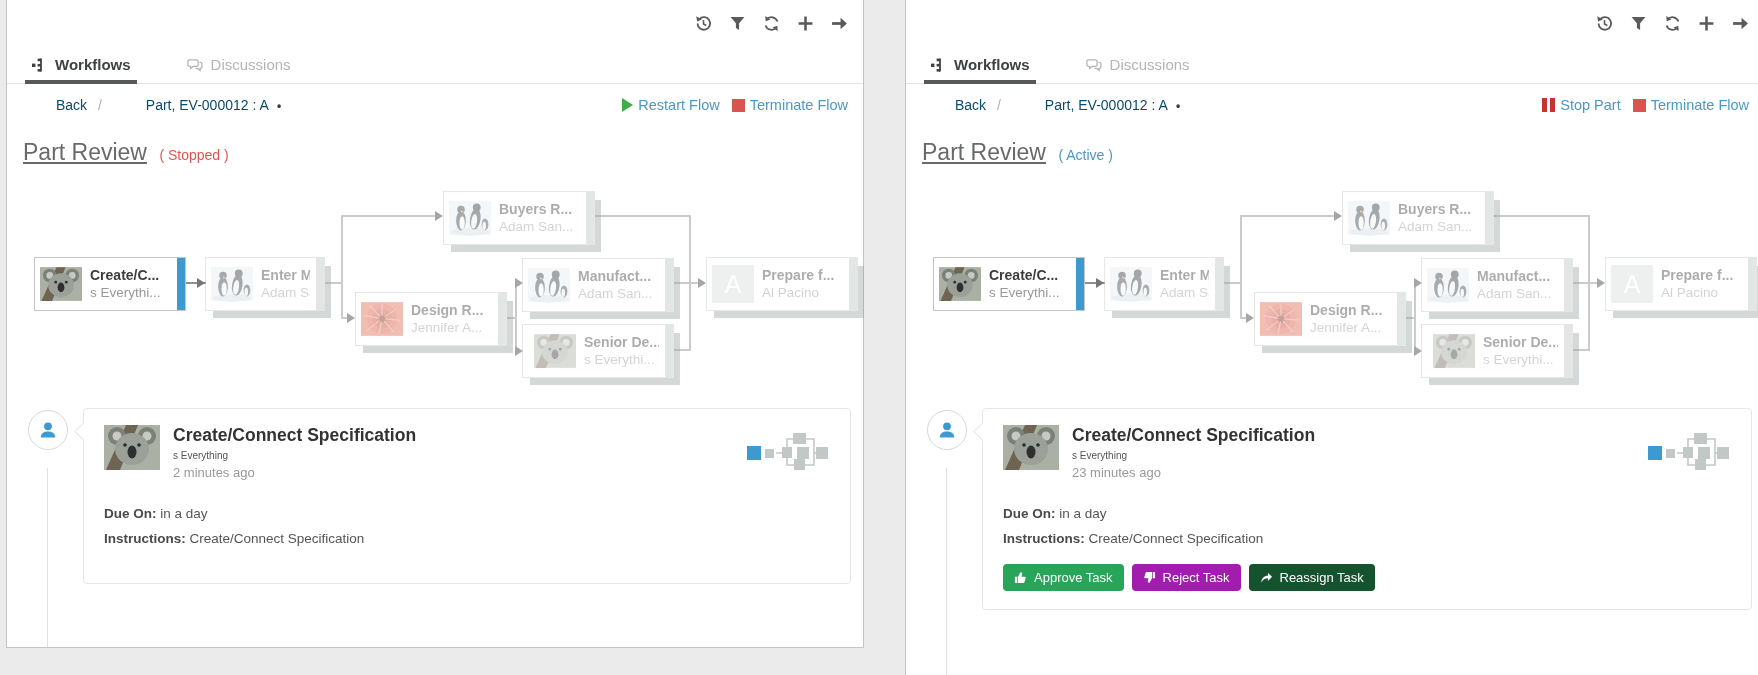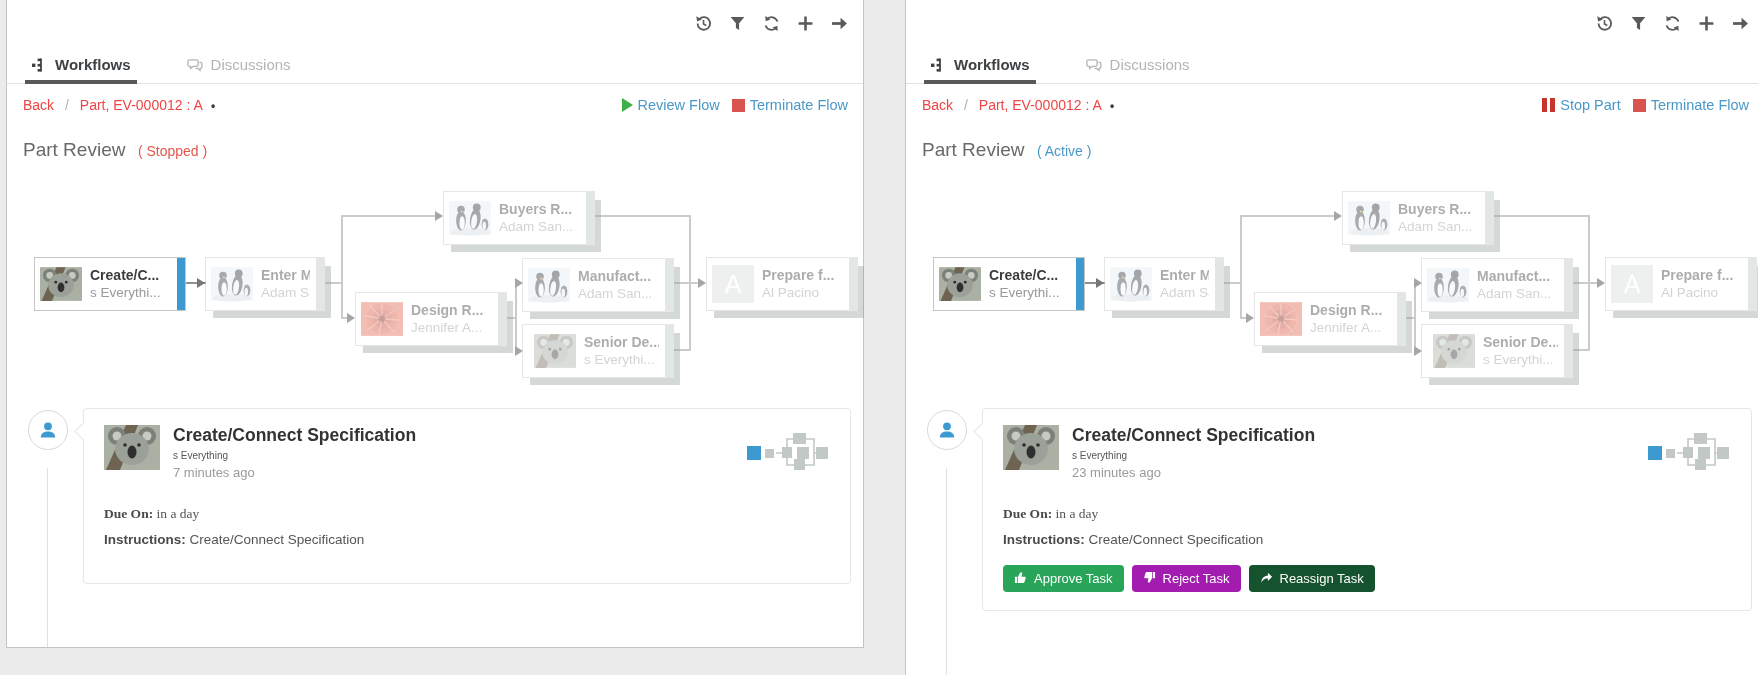--- a/index.html
+++ b/index.html
@@ -22,33 +22,33 @@
 
   
   .tabbar { display:flex; gap:44px; padding-left:18px; border-bottom:1px solid #e3e3e3; }
   .tab { display:flex; align-items:center; gap:8px; font-size:15px; color:#b4b4b4;
          padding:10px 6px 7px 6px; border-bottom:4px solid transparent; margin-bottom:-1px; cursor:pointer; }
   .tab svg { width:16px; height:16px; }
   .tab.active { color:#3f4245; font-weight:700; border-bottom-color:#56585a; }
 
   
   .breadrow { display:flex; justify-content:space-between; align-items:center; padding:13px 15px 9px 16px; font-size:14px; }
-  .crumbs a { color:#ef4444; text-decoration:none; cursor:pointer; }
+  .crumbs a { color:#0c4a6e; text-decoration:none; cursor:pointer;margin-left:33px; }
   .crumbs .sep { color:#b0b0b0; margin:0 7px; }
   .crumbs .dot { color:#3a3a3a; font-weight:bold; margin-left:5px; font-size:12px; }
   .flowactions { display:flex; gap:12px; }
   .flowaction { display:inline-flex; align-items:center; gap:5px; color:#4a98c8; font-size:14.5px; cursor:pointer; text-decoration:none; }
   .ic-play { width:0; height:0; border:7px solid transparent; border-left:11px solid #3fae49; border-right:0; }
   .ic-square { width:13px; height:13px; background:#d9534f; }
   .ic-pause { display:inline-flex; gap:3px; }
   .ic-pause i { width:5px; height:14px; background:#c7342c; }
 
   
   .titlerow { padding:17px 16px 0 16px; height:46px; }
-  .ptitle { font-size:19px; color:#68696b; font-weight:400; }
+  .ptitle { font-size:23px; color:#68696b; font-weight:400;text-decoration:underline; }
   .pstatus { font-size:14px; margin-left:8px; }
   .status-stopped { color:#e2574c; }
   .status-active  { color:#4a98c8; }
 
   
   .diagram { position:relative; height:200px; margin-top:20px; }
   .node { position:absolute; width:152px; height:54px; background:#fff; border:1px solid #c6c6c6;
           display:flex; align-items:center; gap:8px; padding:5px 14px 5px 5px; cursor:pointer; }
   .node::after { content:''; position:absolute; right:0; top:0; bottom:0; width:8px; background:#bcc4bf; }
   .node.current::after { background:#3d9ad1; }
@@ -84,24 +84,24 @@
   .card::before { content:''; position:absolute; left:-7px; top:16px; width:12px; height:12px; background:#fff;
                   border-left:1px solid #e6e6e6; border-bottom:1px solid #e6e6e6; transform:rotate(45deg); }
   .chead { display:flex; gap:13px; }
   .thumb { width:56px; height:45px; flex:none; }
   .ctitle { font-size:17.5px; font-weight:700; color:#333; }
   .cassignee { font-size:10px; color:#555; margin-top:4px; }
   .ctime { font-size:13px; color:#9a9a9a; margin-top:4px; }
   .miniflow { margin-left:auto; width:88px; height:42px; margin-top:6px; cursor:pointer; }
   .cdetails { margin-top:26px; font-size:13.5px; color:#555; }
   .cdetails > div { margin-top:10px; }
-  .cdetails > div:first-child { margin-top:0;font-family:Liberation Serif, serif; }
+  .cdetails > div:first-child { margin-top:0; }
   .dlabel { font-weight:700; color:#4a4a4a; }
   .card-buttons { margin-top:18px; display:flex; gap:8px; }
-  .btn { display:inline-flex; align-items:flex-start; gap:7px; padding:6px 11px; border-radius:4px;
+  .btn { display:inline-flex; align-items:center; gap:7px; padding:6px 11px; border-radius:4px;
          color:#fff; font-size:13px; border:none; cursor:pointer; font-family:inherit; }
   .btn svg { width:13px; height:13px; }
   .btn-approve  { background:#28a558; }
   .btn-reject   { background:#a21caf; }
   .btn-reassign { background:#14532d; }
 </style>
 </head>
 <body>
 
 <svg class="defs" xmlns="http://www.w3.org/2000/svg">
@@ -250,21 +250,21 @@
   <div class="breadrow">
     <div class="crumbs">
       <a>Back</a>
       <span class="sep">/</span>
       <a>Part, EV-000012 : A</a>
       <span class="dot">•</span>
     </div>
     <div class="flowactions">
       <a class="flowaction">
         <span class="ic-play"></span>
-        <span>Review Flow</span>
+        <span>Restart Flow</span>
       </a>
       <a class="flowaction">
         <span class="ic-square"></span>
         <span>Terminate Flow</span>
       </a>
     </div>
   </div>
 
   <div class="titlerow">
     <span class="ptitle">Part Review</span>
@@ -362,21 +362,21 @@
         </svg>
     </div>
     <div class="card">
       <div class="chead">
         <svg class="thumb">
             <use href="#img-koala"></use>
           </svg>
         <div>
           <div class="ctitle">Create/Connect Specification</div>
           <div class="cassignee">s Everything</div>
-          <div class="ctime">7 minutes ago</div>
+          <div class="ctime">2 minutes ago</div>
         </div>
         <svg class="miniflow">
             <use href="#i-miniflow"></use>
           </svg>
       </div>
       <div class="cdetails">
         <div><span class="dlabel">Due On:</span>
           <span>in a day</span></div>
         <div><span class="dlabel">Instructions:</span>
           <span>Create/Connect Specification</span></div>

